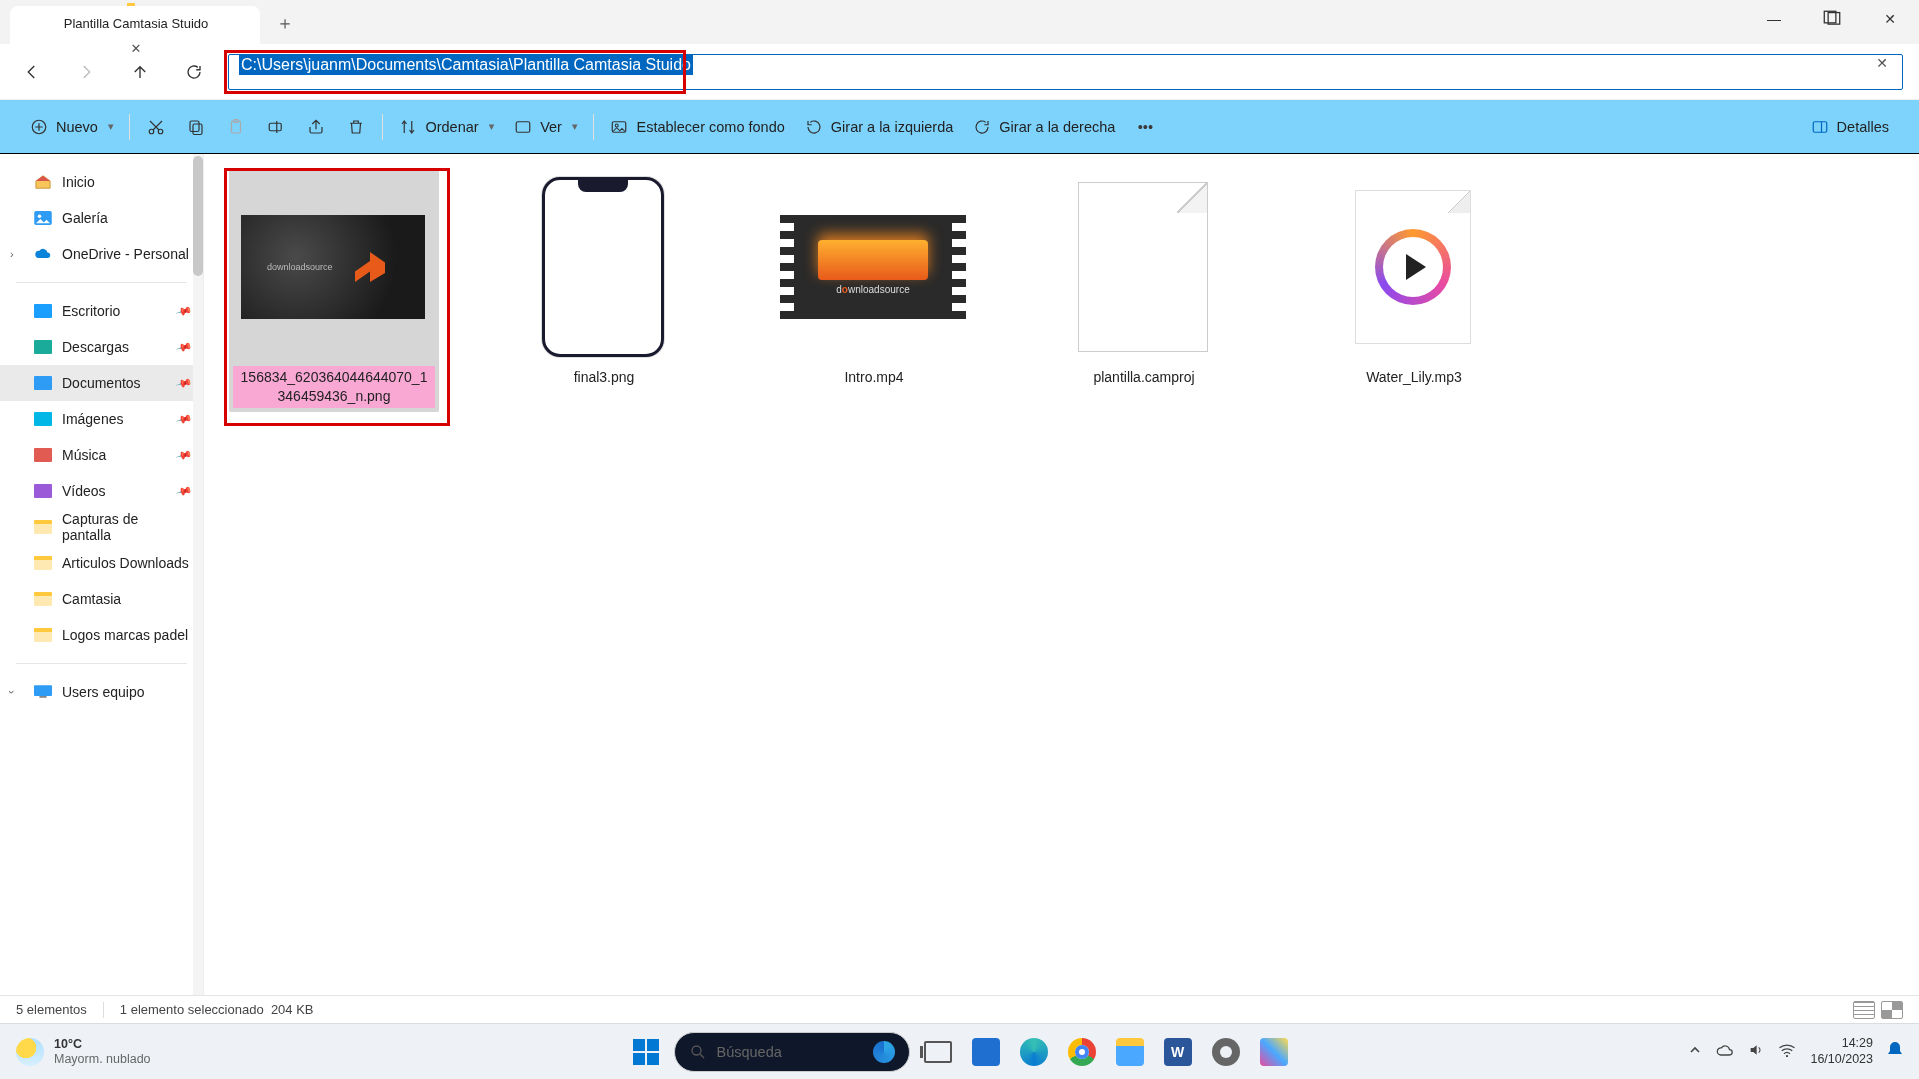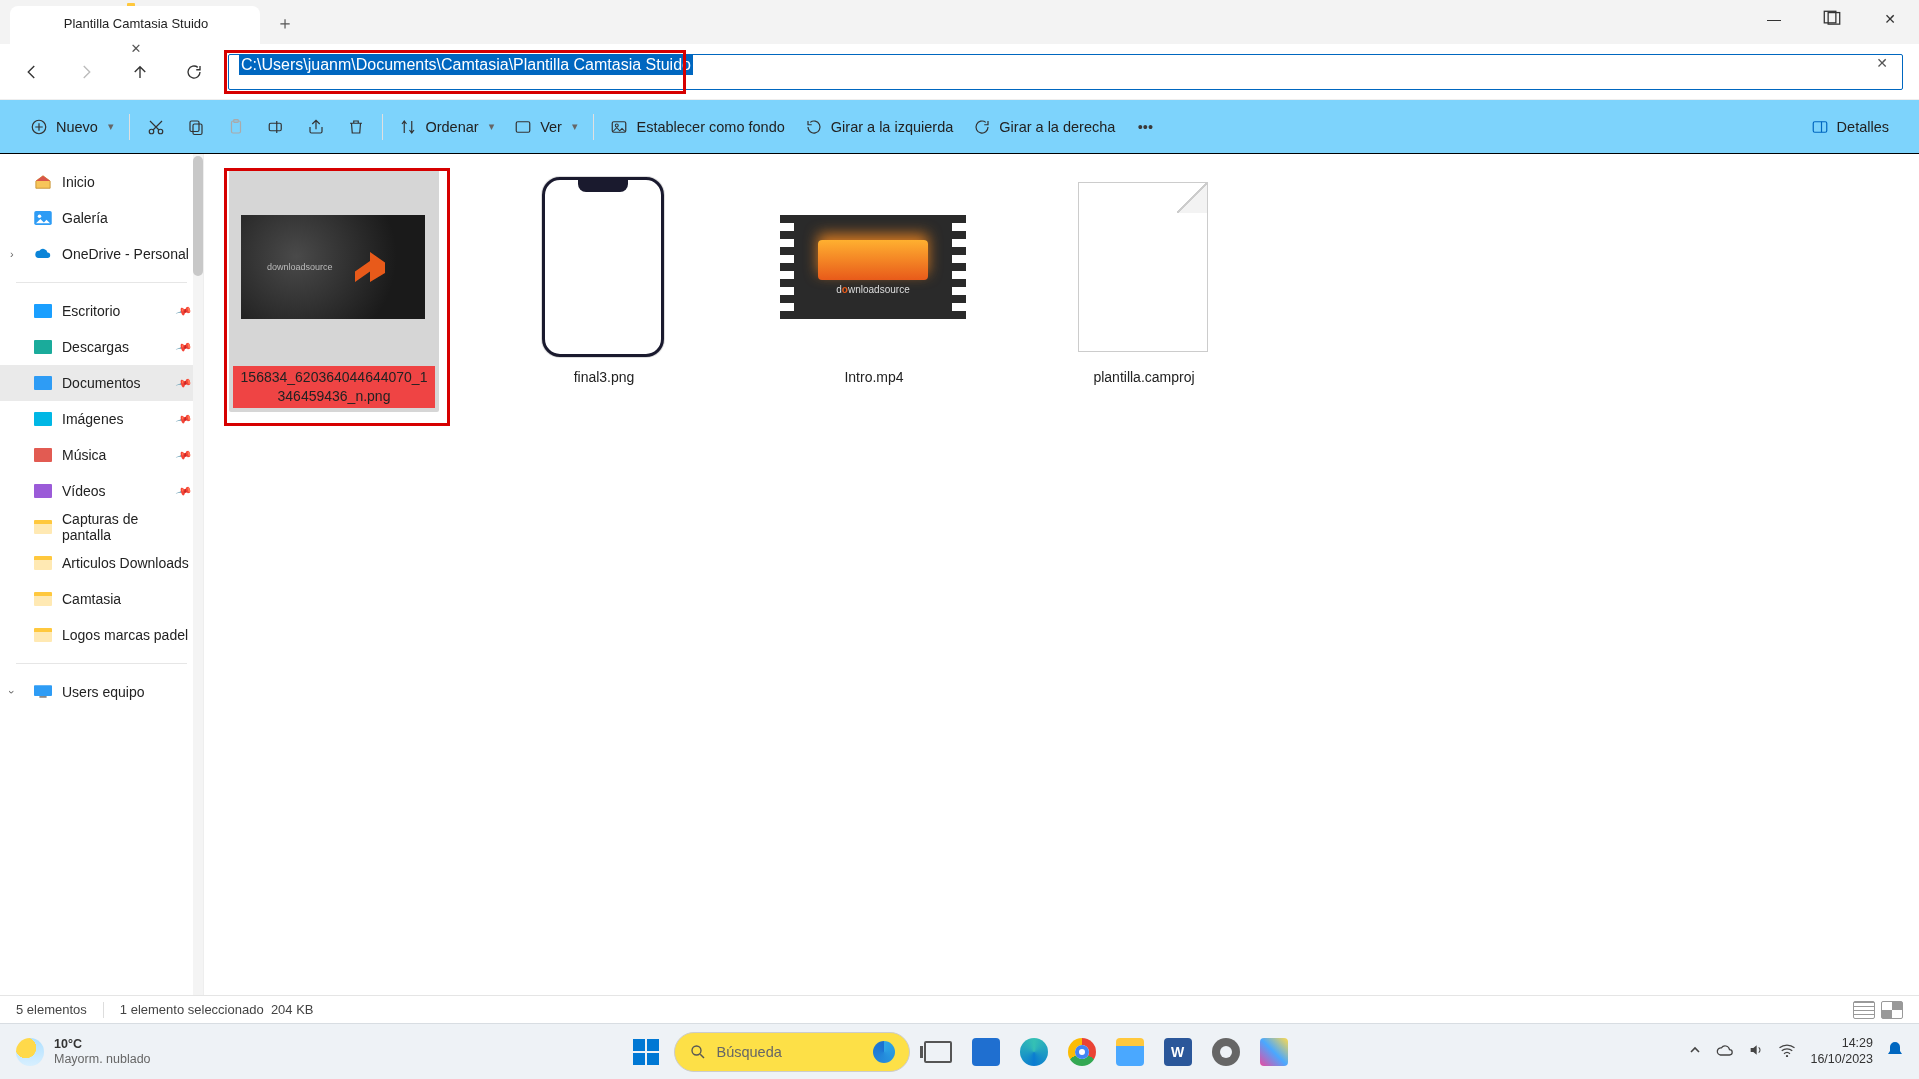--- a/index.html
+++ b/index.html
@@ -60,21 +60,21 @@
 .home-ic svg { width:18px; height:16px; }
 .gallery-ic, .onedrive-ic, .pc-ic { width:18px; height:14px; }
 
 .content { flex: 1; padding: 14px 20px; position: relative; overflow: hidden;}
 .file-grid { display: flex; gap: 50px; flex-wrap: wrap; align-items: flex-start; }
 .file-item { width: 220px; display:flex; flex-direction: column; align-items:center; text-align:center; }
 .file-thumb { width: 200px; height: 190px; display:flex; align-items:center; justify-content:center; }
 .file-item.selected .file-thumb-wrap { background: #d6d6d6; }
 .file-thumb-wrap { padding: 4px; border-radius:2px; width: 210px; }
 .file-label { font-size: 14px; color: #222; margin-top: 4px; padding: 2px 6px; max-width: 210px; word-wrap: break-word; line-height:1.35;}
-.file-item.selected .file-label { background: #ef4444; }
+.file-item.selected .file-label { background: #f9a8d4; }
 .red-highlight-file { position:absolute; top: 0px; left: 0px; width: 226px; height: 258px; border: 3px solid #d60000; pointer-events:none; }
 
 .thumb-img1 { width: 184px; height: 104px; background: radial-gradient(circle at 30% 40%, #4a4a4a, #1a1a1a 70%); display:flex; align-items:center; justify-content:center; position:relative; }
 .thumb-img1::after { content:""; width: 30px; height:30px; background:#e85a1a; clip-path: polygon(50% 0, 100% 35%, 100% 70%, 50% 100%, 50% 65%, 0 100%, 0 65%, 50% 30%); position:absolute; right:40px;}
 .thumb-img1 .ds-text { position:absolute; left:26px; font-size:9px; color:#bbb; }
 
 .thumb-phone { width: 122px; height: 180px; border:3px solid #1a1a2e; border-radius: 18px; background:#fff; position:relative; box-shadow:0 0 0 1px #ddd;}
 .thumb-phone::before { content:""; position:absolute; top:0; left:50%; transform:translateX(-50%); width:50px; height:12px; background:#1a1a2e; border-radius:0 0 8px 8px;}
 
 .thumb-video { width:186px; height:104px; background:#2a2a2a; position:relative; display:flex; align-items:center; justify-content:center; flex-direction:column;}
@@ -98,21 +98,21 @@
 .status-sep { width:1px; height:16px; background:#ddd;}
 .view-toggle { margin-left:auto; display:flex; gap:6px;}
 .vt { width:22px; height:18px; border:1px solid #999; border-radius:2px;}
 
 
 .taskbar { height: 56px; background: #eef2f6; display:flex; align-items:center; padding: 0 16px; position: relative; border-top: 1px solid #d8dde2;}
 .weather { display:flex; align-items:center; gap:10px; font-size:12.5px; color:#333; line-height:1.2;}
 .weather-ic { width:28px; height:28px; border-radius:50%; background: radial-gradient(circle at 35% 35%, #ffd94a 40%, transparent 41%), linear-gradient(#aee0ff,#d8efff); }
 .tb-center { position:absolute; left:50%; transform:translateX(-50%); display:flex; align-items:center; gap:8px;}
 .tb-icon { width:40px; height:40px; display:flex; align-items:center; justify-content:center; border-radius:4px;}
-.tb-search { width:236px; height:40px; background:#fde047; border:1px solid #ccc; border-radius:20px; display:flex; align-items:center; padding:0 14px; gap:10px; color:#666; font-size:14.5px;}
+.tb-search { width:236px; height:40px; background:#0f172a; border:1px solid #ccc; border-radius:20px; display:flex; align-items:center; padding:0 14px; gap:10px; color:#666; font-size:14.5px;}
 .tb-search .bing { margin-left:auto; width:22px; height:22px; border-radius:50%; background: conic-gradient(#2ea8e6,#1a6fd1);}
 .tb-right { margin-left:auto; display:flex; align-items:center; gap:14px; font-size:12.5px; color:#333;}
 .clock { text-align:right; line-height:1.25;}
 .tray-ic { color:#444;}
 
 
 .svgic { width:18px; height:18px; }
 .win-logo { width:26px; height:26px; display:grid; grid-template:1fr 1fr/1fr 1fr; gap:2px;}
 .win-logo span{background:#0078d4;}
 .app-sq { width:28px; height:28px; border-radius:4px;}
@@ -426,20 +426,34 @@
 
       <div class="file-item">
         <div class="file-thumb-wrap">
           <div class="file-thumb">
             <div class="thumb-doc"></div>
           </div>
           <div class="file-label">plantilla.camproj</div>
         </div>
       </div>
 
+      <div class="file-item">
+        <div class="file-thumb-wrap">
+          <div class="file-thumb">
+            <div class="thumb-audio">
+              <div class="play-circle">
+                  <div class="play-inner">
+                    <div class="play-tri"></div>
+                  </div>
+                </div>
+            </div>
+          </div>
+          <div class="file-label">Water_Lily.mp3</div>
+        </div>
+      </div>
 
     </div>
   </div>
 </div>
 
 <div class="statusbar">
   <span>5 elementos</span>
   <span class="status-sep"></span>
   <span><span>1 elemento seleccionado</span>&nbsp;&nbsp;<span>204 KB</span></span>
   <div class="view-toggle">

